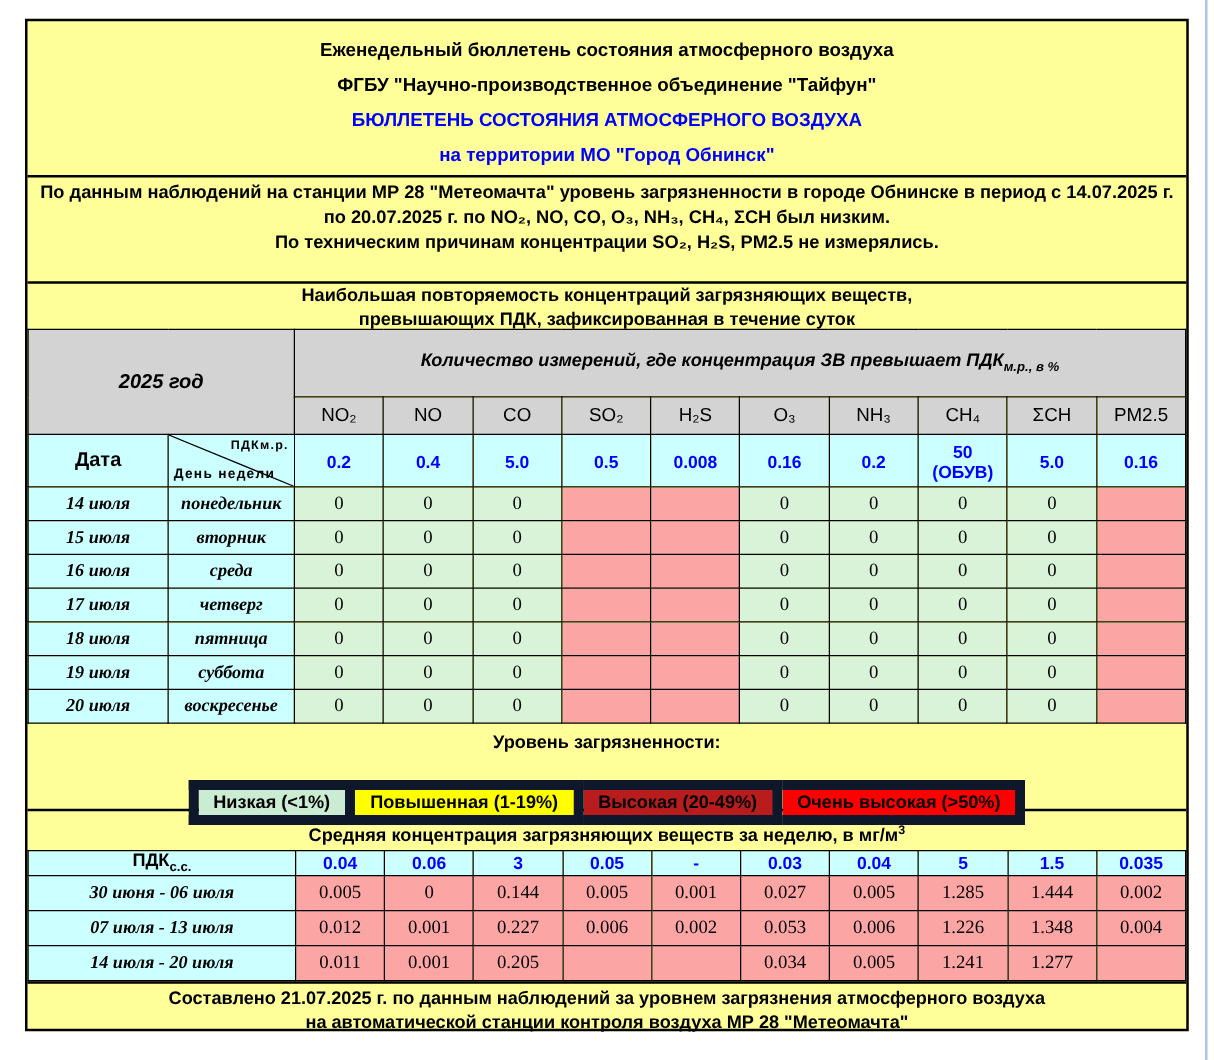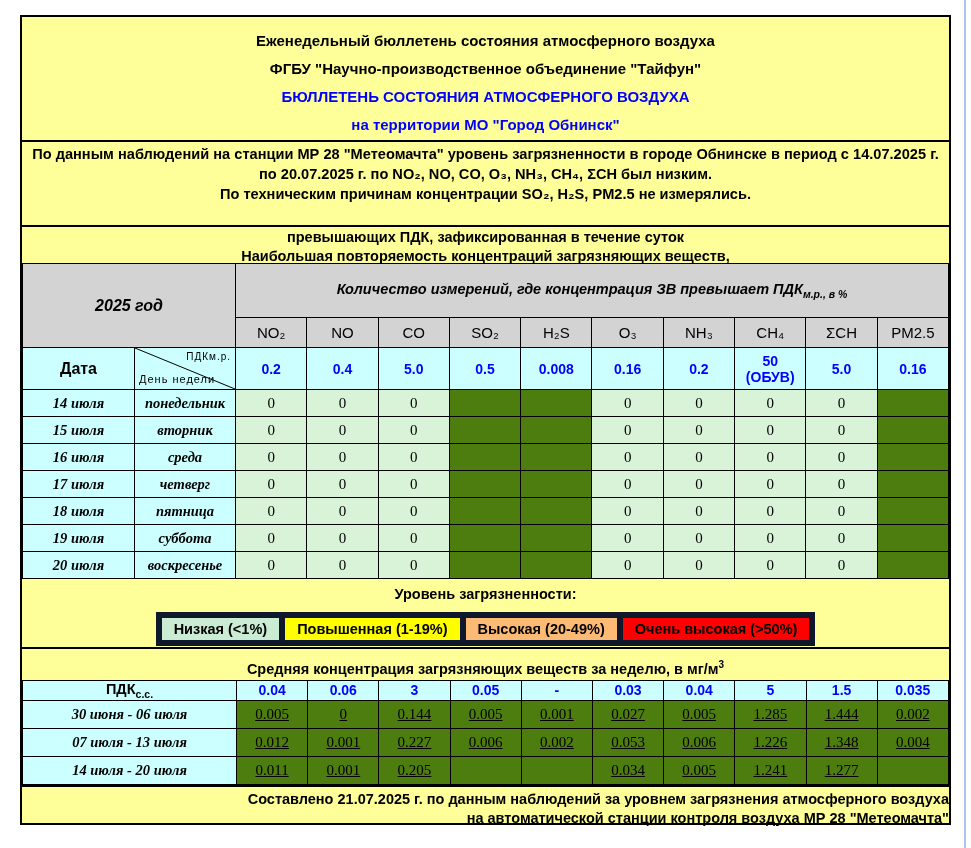--- a/index.html
+++ b/index.html
@@ -30,53 +30,53 @@
     font-size:14.6px;line-height:20px;padding:2px 10px 0 10px;}
   
   .table-title-block{height:38px;text-align:center;font-weight:bold;font-size:14.5px;
     line-height:19px;padding-top:1px;}
   
   table{border-collapse:collapse;width:927px;table-layout:fixed;}
   td{border:1px solid #000;text-align:center;vertical-align:middle;padding:0 2px;overflow:hidden;}
   .gray{background:var(--cell-gray);}
   .cyan{background:var(--cell-cyan);}
   .green{background:var(--cell-green);}
-  .white-cell{background:#4d7c0f;text-decoration:underline;}
+  .white-cell{background:#fca5a5;}
   .rowA td{height:54px;}
   .rowB td{height:30px;}
   .rowC td{height:42px;}
   .day-row td{height:27px;}
   .year-cell{font-weight:bold;font-style:italic;font-size:16px;}
   .meas-cell{font-weight:bold;font-style:italic;font-size:14.5px;}
   .meas-cell sub,.pdk-ss sub{font-size:10.5px;}
   .pol-head{font-size:15px;}
   .date-head{font-weight:bold;font-size:16px;}
-  .diag{position:relative;padding:0;}
+  .diag{position:relative;padding:0;font-weight:bold;}
   .diag svg{position:absolute;left:0;top:0;width:100%;height:100%;}
   .diag .dt{position:absolute;top:3px;right:4px;font-size:10px;letter-spacing:1px;}
   .diag .db{position:absolute;bottom:4px;left:4px;font-size:11px;letter-spacing:1px;}
   .pdk-val{color:var(--accent-blue);font-weight:bold;font-size:14px;white-space:pre-line;line-height:16px;}
   .date-cell,.day-cell,.period-cell{
     font-family:"Liberation Serif","DejaVu Serif",serif;
     font-weight:bold;font-style:italic;font-size:14.5px;}
   .val-cell{font-family:"Liberation Serif","DejaVu Serif",serif;font-size:15px;}
   
   .legend-block{height:68px;text-align:center;padding-top:6px;}
-  .legend-title{font-weight:bold;font-size:14.5px;line-height:18px;margin-bottom:9px;}
+  .legend-title{font-weight:bold;font-size:14.5px;line-height:18px;margin-bottom:21px;}
   .legend-table{display:inline-table;width:auto;table-layout:auto;}
-  .legend-table td{border:6px solid #0f172a;font-weight:bold;font-size:14.5px;
+  .legend-table td{border:8px solid #0f172a;font-weight:bold;font-size:14.5px;
     height:28px;padding:0 12px;white-space:nowrap;}
   
   .avg-title-block{height:33px;text-align:center;font-weight:bold;font-size:14.5px;line-height:32px;}
   .avg-title-block sup{font-size:10px;}
   .avgP td{height:19px;}
   .avg-row td{height:28px;}
   .pdk-ss{font-weight:bold;font-size:14.5px;}
   
-  .footer-block{height:41px;text-align:right;font-weight:bold;font-size:14.5px;
+  .footer-block{height:41px;text-align:center;font-weight:bold;font-size:14.5px;
     line-height:19px;padding-top:3px;}
   .edge-line{position:absolute;left:964px;top:0;width:2px;height:848px;background:#a9c5e8;}
 </style>
 </head>
 <body>
 
 <div class="bulletin">
 
   <div class="header-block">
     <div class="hline">Еженедельный бюллетень состояния атмосферного воздуха</div>
@@ -84,22 +84,22 @@
     <div class="hline blue">БЮЛЛЕТЕНЬ СОСТОЯНИЯ АТМОСФЕРНОГО ВОЗДУХА</div>
     <div class="hline blue">на территории МО "Город Обнинск"</div>
   </div>
 
   <div class="summary-block bt">
     <div>По данным наблюдений на станции МР 28 "Метеомачта" уровень загрязненности в городе Обнинске в период с 14.07.2025 г. по 20.07.2025 г. по NO₂, NO, CO, O₃, NH₃, CH₄, ΣCH был низким.</div>
     <div>По техническим причинам концентрации SO₂, H₂S, PM2.5 не измерялись.</div>
   </div>
 
   <div class="table-title-block bt">
+    <div>Наибольшая повторяемость концентраций загрязняющих веществ,</div>
     <div>превышающих ПДК, зафиксированная в течение суток</div>
-    <div>Наибольшая повторяемость концентраций загрязняющих веществ,</div>
   </div>
 
   <table class="main-table">
     <colgroup>
       <col style="width:112px">
         <col style="width:101px">
       <col>
         <col>
         <col>
         <col>
@@ -250,21 +250,21 @@
       </tbody>
   </table>
 
   <div class="legend-block">
     <div class="legend-title">Уровень загрязненности:</div>
     <table class="legend-table">
       <tbody>
           <tr id="legend-row">
             <td class="legend-cell" style="background: rgb(201, 236, 210);">Низкая (&lt;1%)</td>
             <td class="legend-cell" style="background: rgb(255, 255, 0);">Повышенная (1-19%)</td>
-            <td class="legend-cell" style="background: #fdba74;">Высокая (20-49%)</td>
+            <td class="legend-cell" style="background: #b91c1c;">Высокая (20-49%)</td>
             <td class="legend-cell" style="background: rgb(255, 0, 0);">Очень высокая (&gt;50%)</td>
           </tr>
         </tbody>
     </table>
   </div>
 
   <div class="avg-title-block bt">
     <span>Средняя концентрация загрязняющих веществ за неделю, в мг/м</span><sup>3</sup>
   </div>
 

